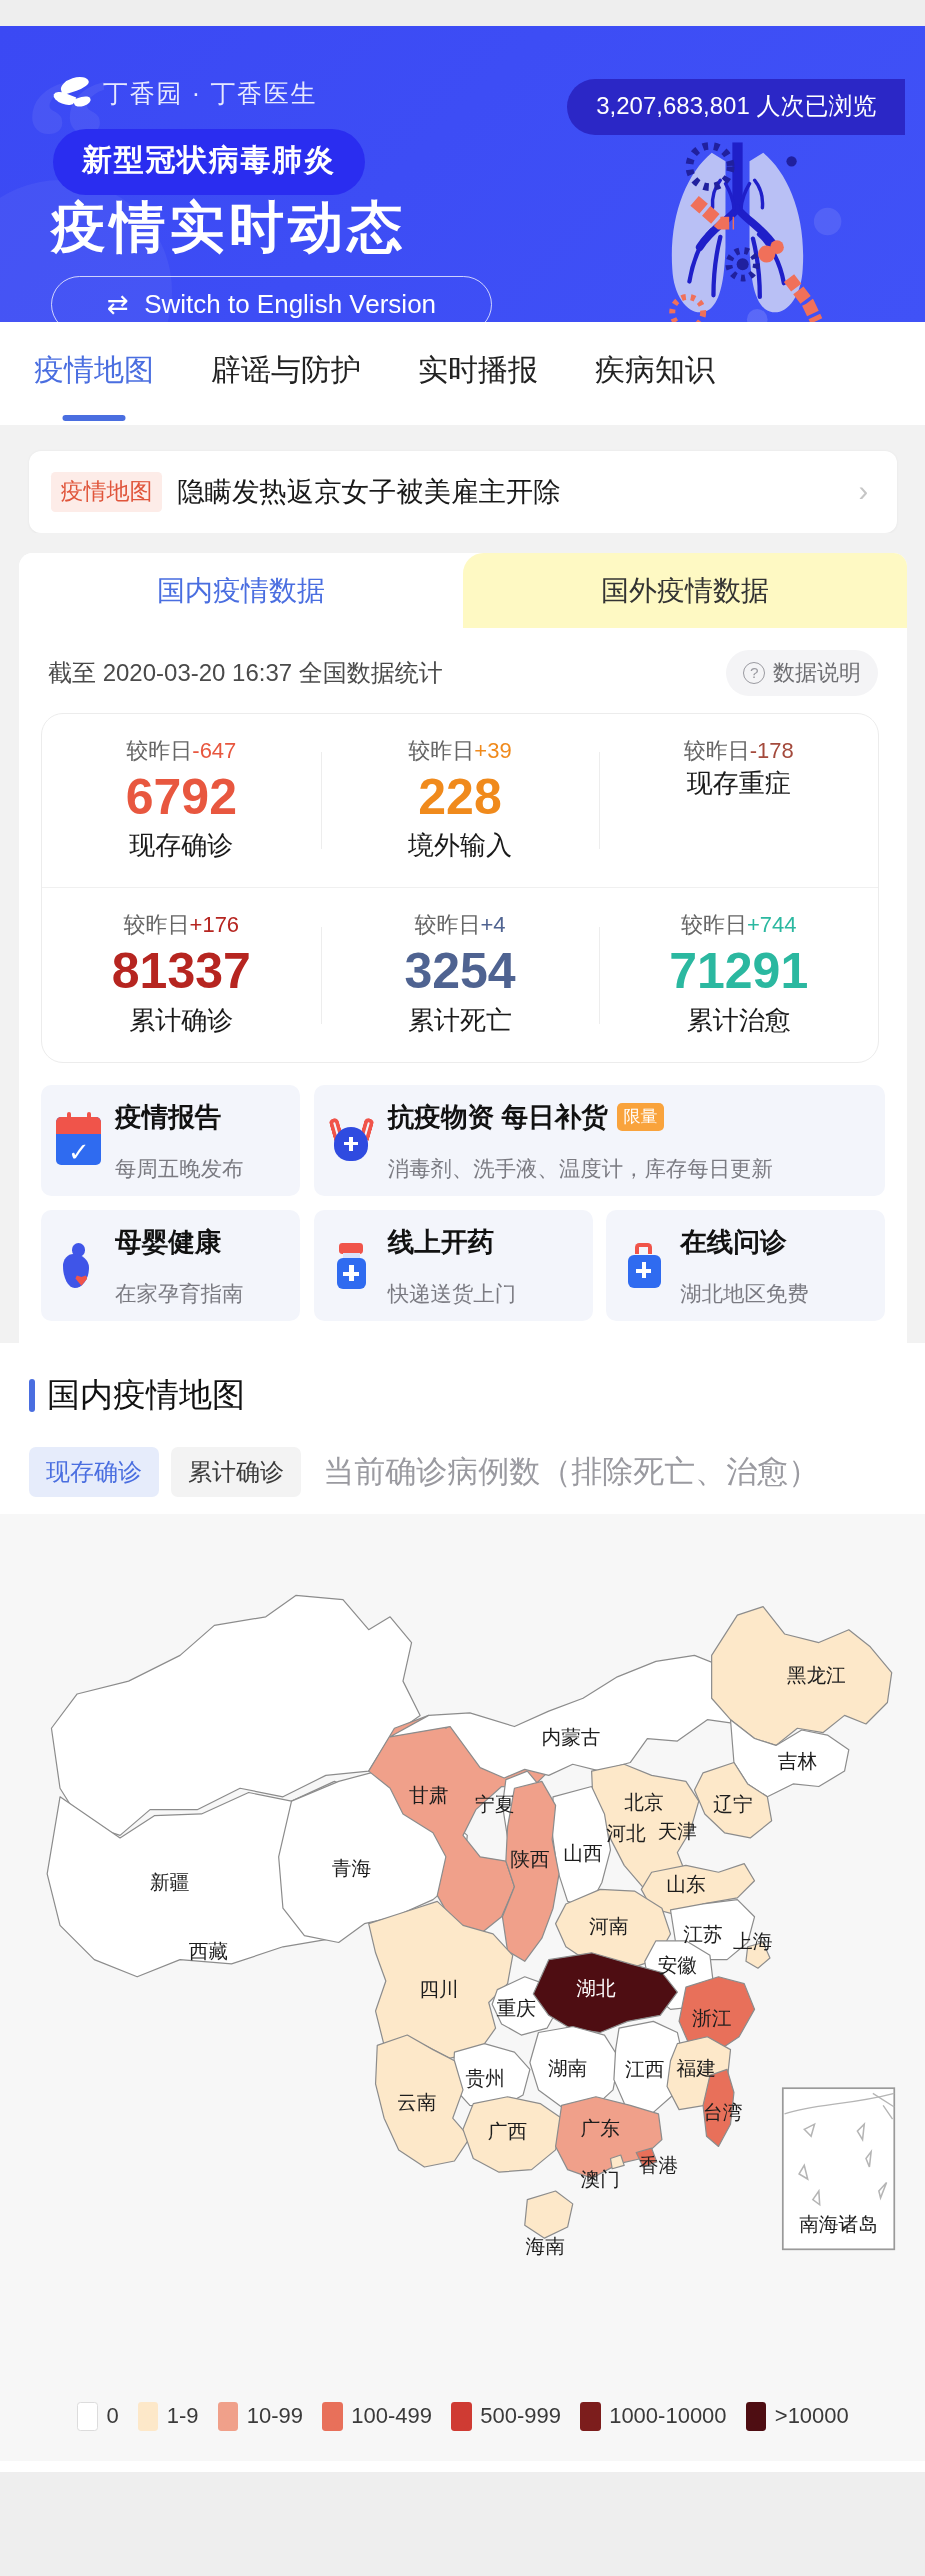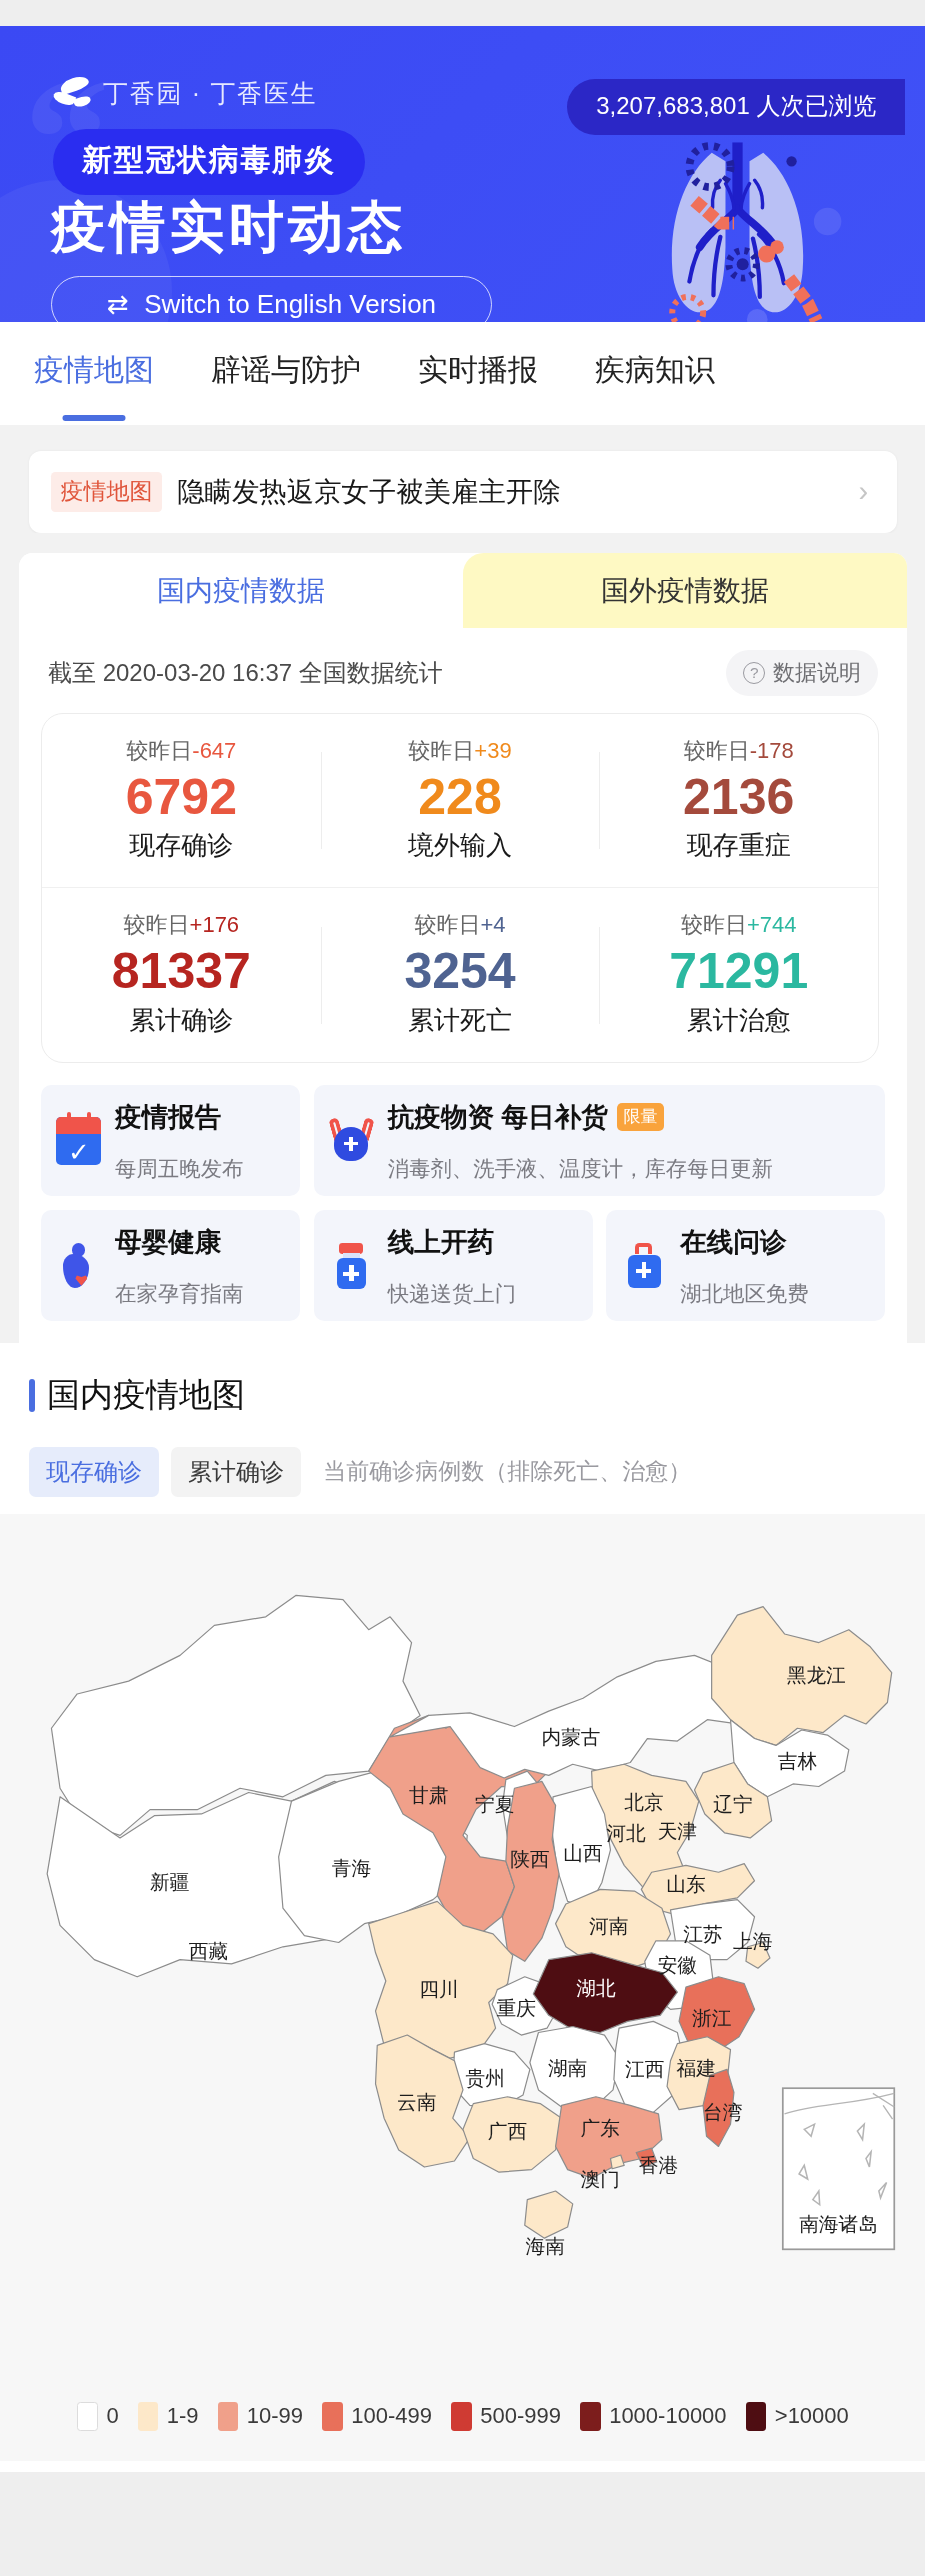--- a/index.html
+++ b/index.html
@@ -236,21 +236,21 @@
   .mapsec { background: #fff; padding-top: 8.6px; }
   .mapsec-hd { display: flex; align-items: center; gap: 12px; padding: 20.6px 0 0 29px; text-align: center; }
   .mapsec-bar { width: 6px; height: 33px; background: #4a6ee0; border-radius: 3.4px; }
   .mapsec-title { font-size: 33px; color: #111; }
   .maptoggle { display: flex; align-items: center; gap: 12px; padding: 29px 0 17px 29px; }
   .mt {
     font-size: 24px; padding: 9.4px 17px; border-radius: 6.9px;
   }
   .mt.on { background: #e6ecfb; color: #4a6ee0; }
   .mt.off { background: #f3f3f3; color: #3a3a3a; }
-  .mt-note { font-size: 23px; color: #9a9aa0; margin-left: 10.3px; font-family: Liberation Serif, serif; }
+  .mt-note { font-size: 31px; color: #9a9aa0; margin-left: 10.3px; font-family: Liberation Serif, serif; }
 
   .mapbox { position: relative; width: 926px; height: 857px; background: #f7f7f7; }
   .mapbox svg { display: block; width: 926px; height: 857px; }
   .prov-label {
     font-size: 23px; fill: #1d1d1d; font-family: "Liberation Sans", sans-serif;
     text-anchor: middle; dominant-baseline: middle;
   }
   .prov-label.light { fill: #ffffff; }
 
   .legend {
@@ -357,21 +357,20 @@
           <div class="stat-delta">
             <span>较昨日</span><b style="color:#f08a1c">+39</b>
           </div>
           <div class="stat-value" style="color:#f08a1c">228</div>
           <div class="stat-label">境外输入</div>
         </div>
         <div class="stat">
           <div class="stat-delta">
             <span>较昨日</span><b style="color:#a44a3c">-178</b>
           </div>
-          <div class="stat-value" style="color:#a44a3c">2136</div>
           <div class="stat-label">现存重症</div>
         </div>
       </div>
       <div class="statrow">
         <div class="stat">
           <div class="stat-delta">
             <span>较昨日</span><b style="color:#b62520">+176</b>
           </div>
           <div class="stat-value" style="color:#b62520">81337</div>
           <div class="stat-label">累计确诊</div>

